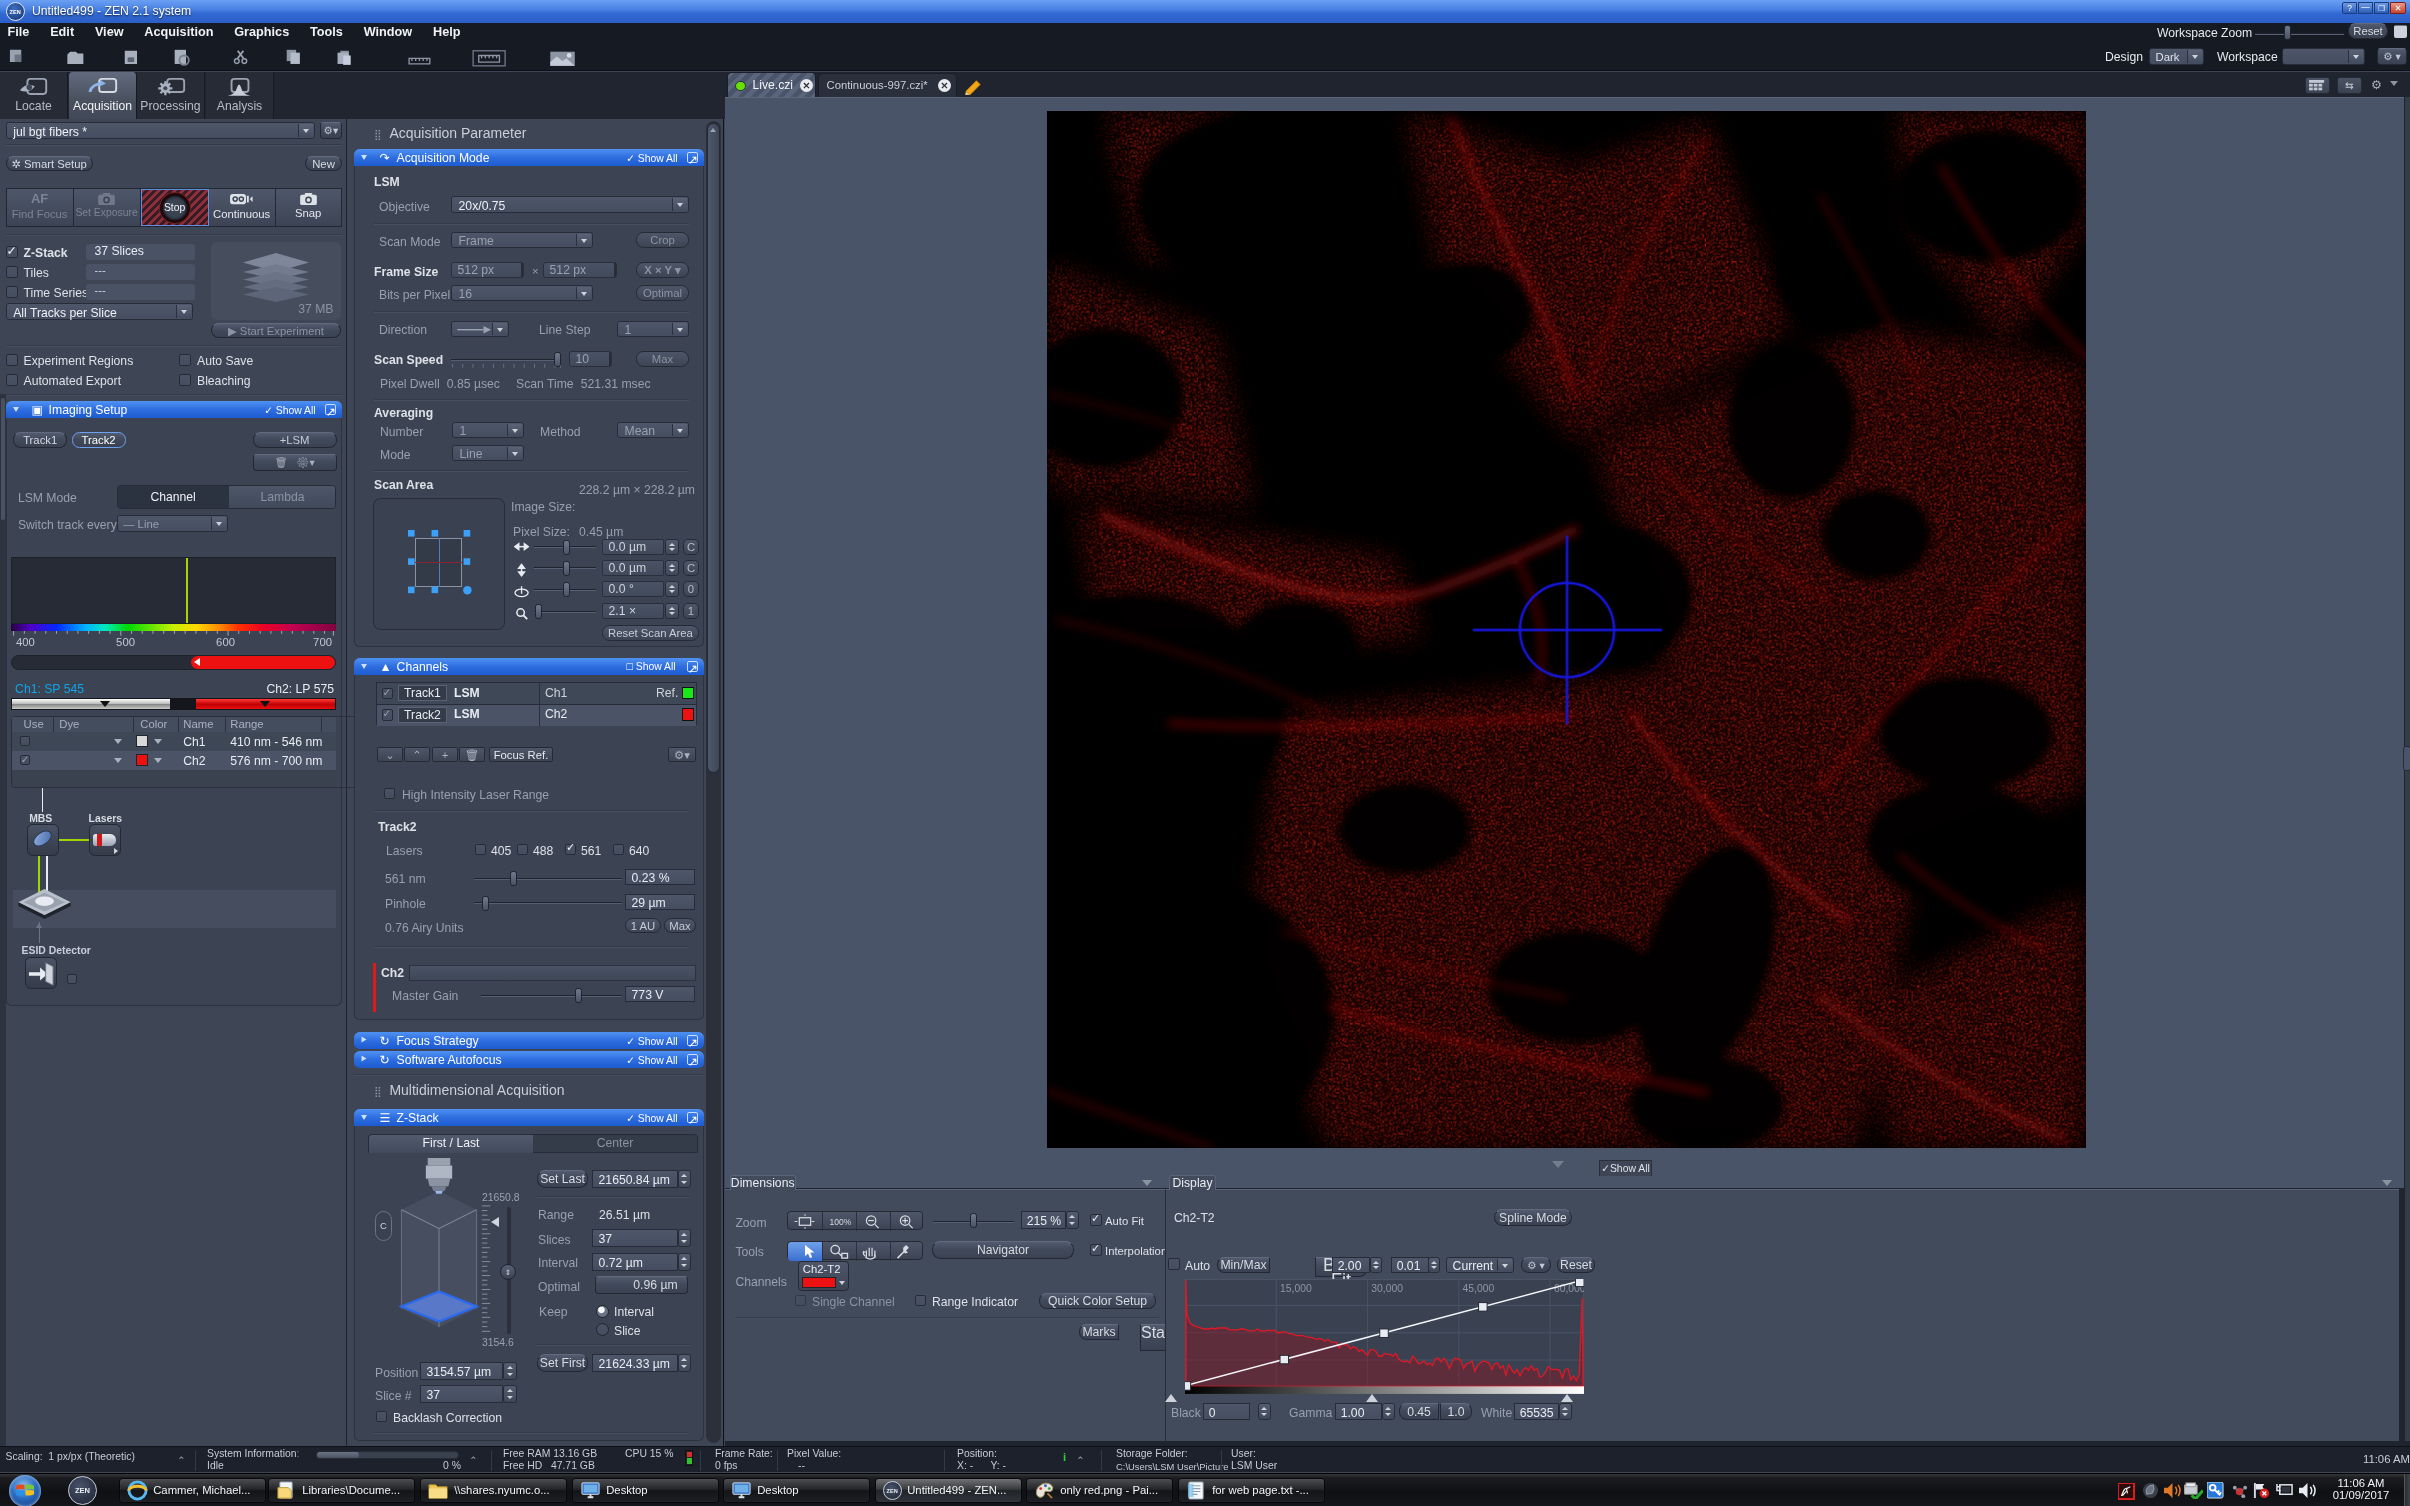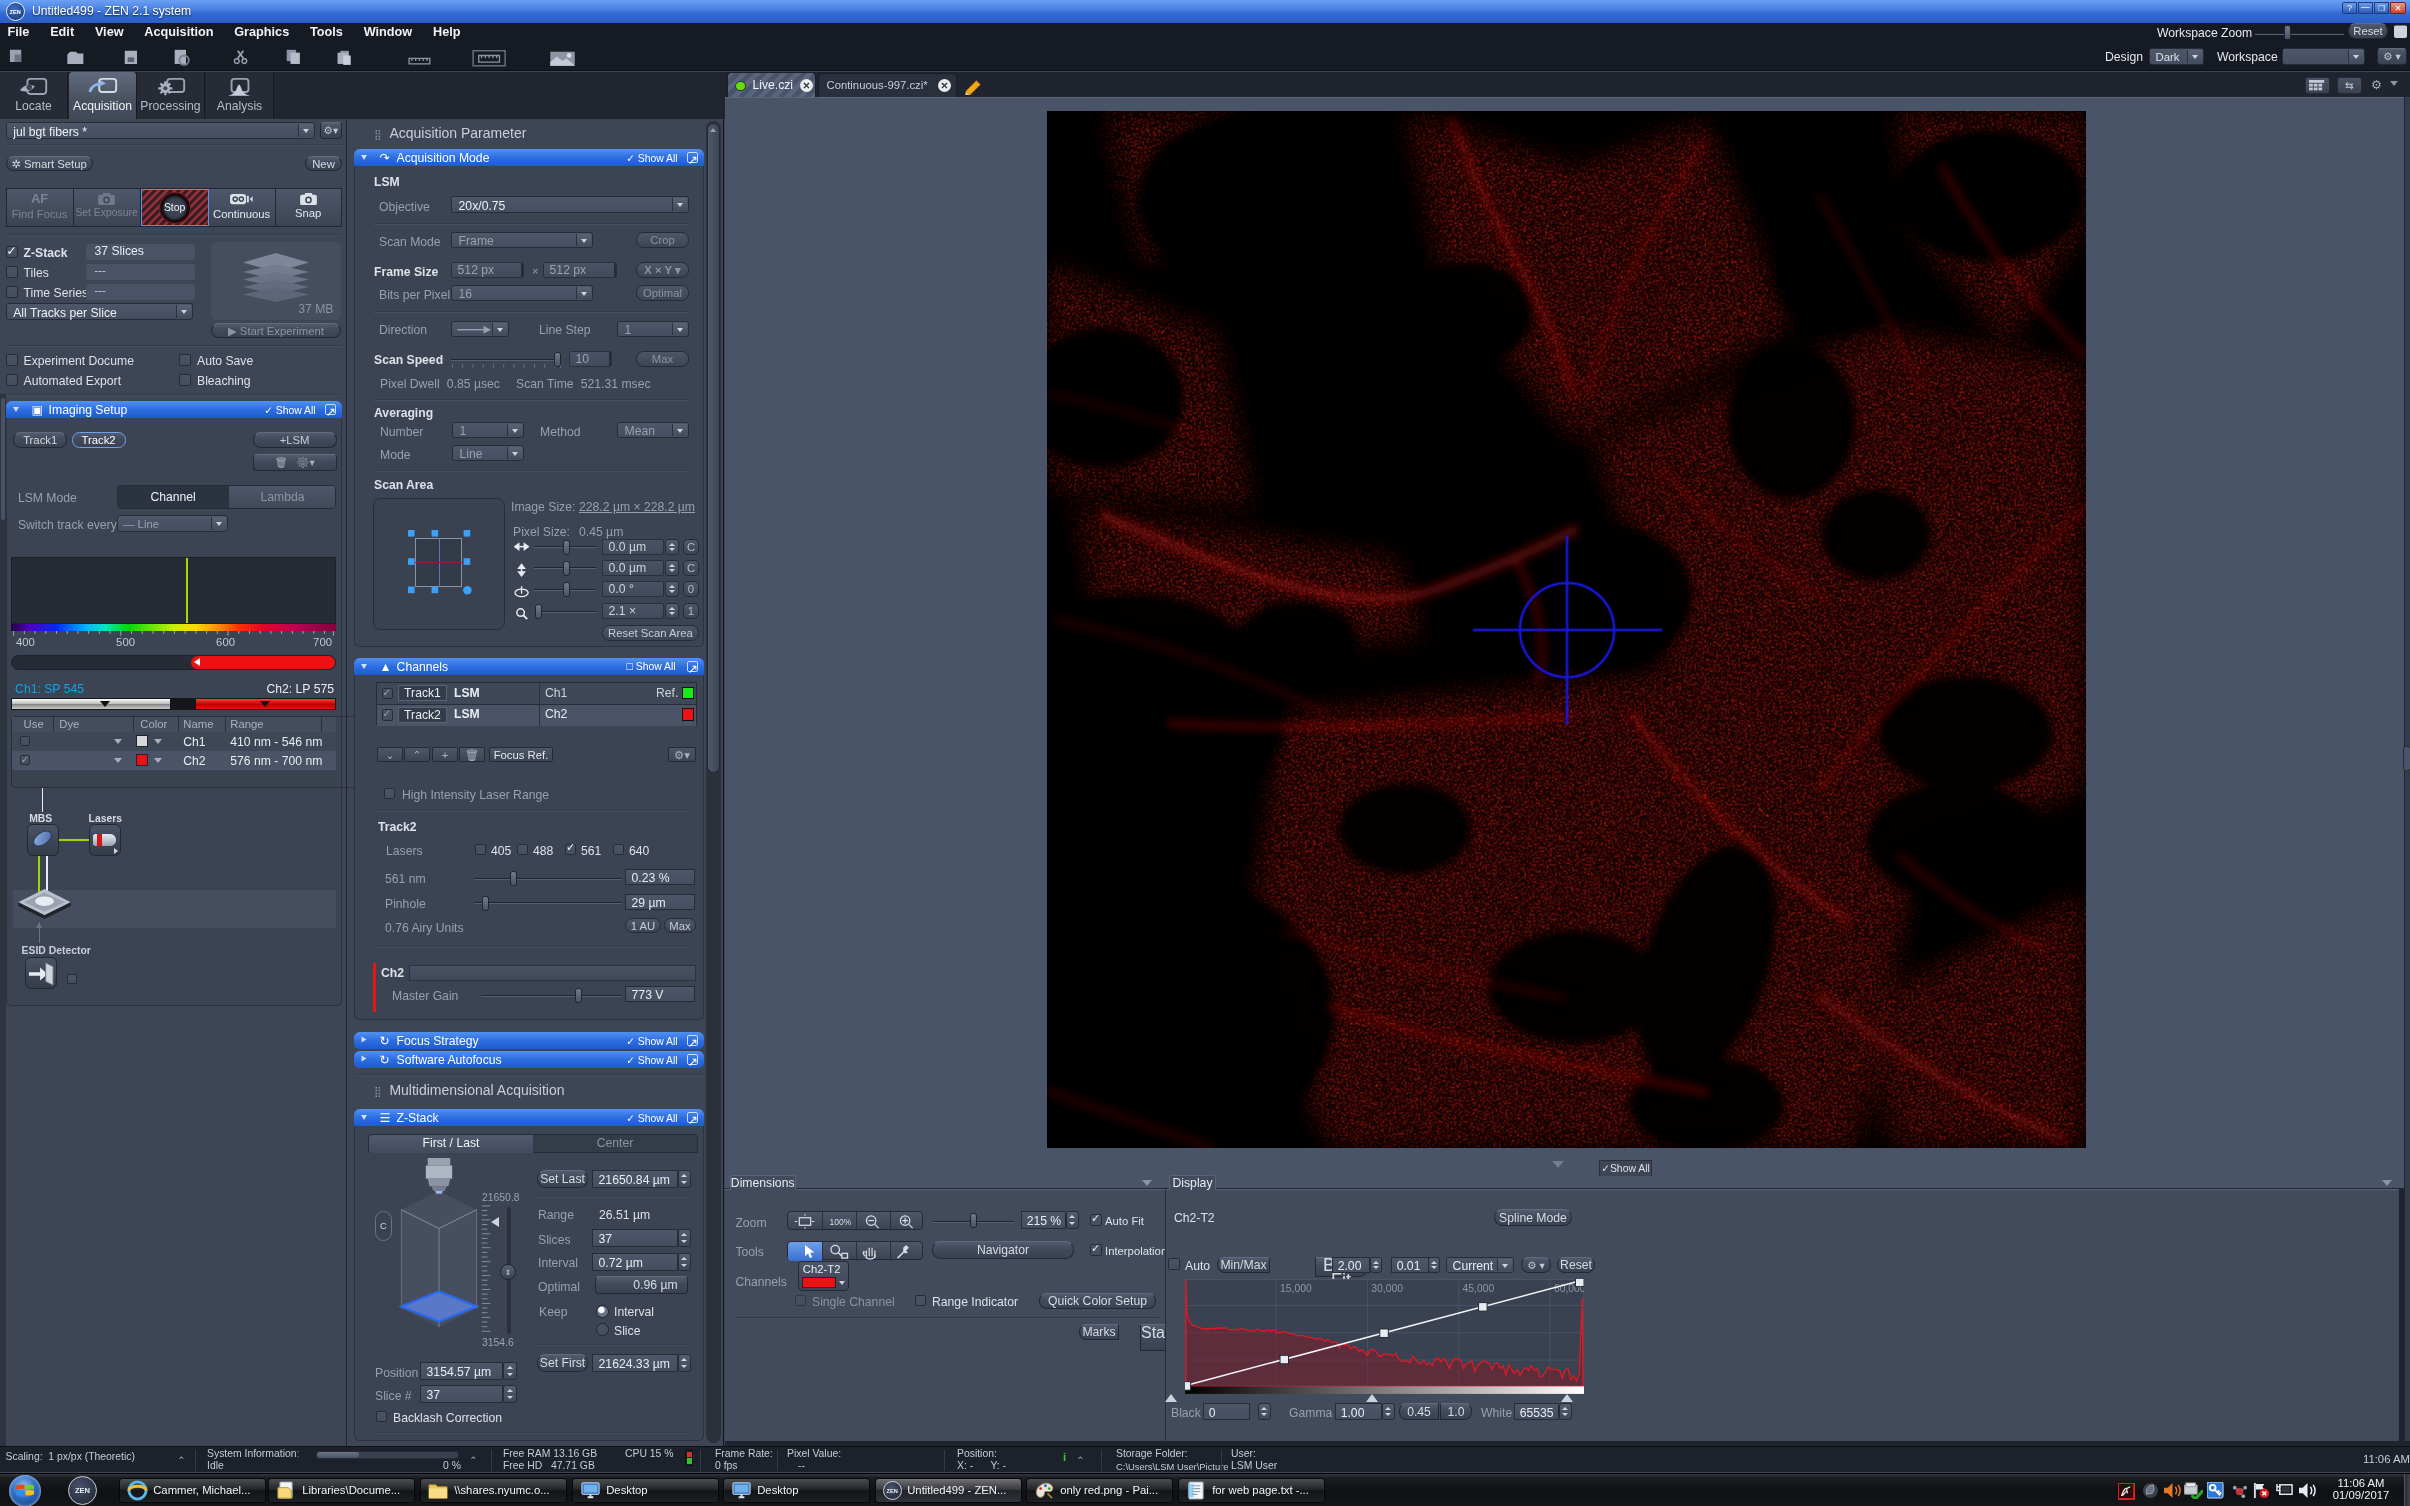--- a/index.html
+++ b/index.html
@@ -217,21 +217,21 @@
             <path d="M35 20 L70 28 35 36 0 28 Z"></path>
             <path d="M35 28 L70 36 35 44 0 36 Z" fill="#646d7f"></path>
             <path d="M35 36 L70 44 35 52 0 44 Z" fill="#5d6678"></path>
           </g>
       </svg>
       <div class="abs" style="right:7.5px;bottom:3.8px;color:#8b93a2;font-size:12.2px;">37 MB</div>
     </div>
     <div class="btn" style="position:absolute;left:211px;top:204px;width:130px;height:15px;border-radius:7.5px;color:#8c94a2;line-height:14px;">▶ Start Experiment</div>
     <div class="sep abs" style="left:5.6px;top:226px;width:336px;"></div>
     <div class="chk abs" style="left:5.6px;top:235px;"></div>
-      <div class="abs wlbl" style="left:23.5px;top:235px;font-size:12.2px;">Experiment Docume</div>
+      <div class="abs wlbl" style="left:23.5px;top:235px;font-size:12.2px;">Experiment Regions</div>
     <div class="chk abs" style="left:179px;top:235px;"></div>
       <div class="abs wlbl" style="left:197px;top:235px;font-size:12.2px;">Auto Save</div>
     <div class="chk abs" style="left:5.6px;top:255px;"></div>
       <div class="abs wlbl" style="left:23.5px;top:255px;font-size:12.2px;">Automated Export</div>
     <div class="chk abs" style="left:179px;top:255px;"></div>
       <div class="abs wlbl" style="left:197px;top:255px;font-size:12.2px;">Bleaching</div>
     <div class="sep abs" style="left:5.6px;top:275px;width:336px;"></div>
 
     <div class="hdr abs" style="left:5.6px;top:282px;width:336px;">
         <span class="tri"></span>
@@ -451,21 +451,21 @@
             <rect x="59" y="0" width="7" height="7"></rect>
             <rect x="0" y="30" width="7" height="7"></rect>
             <rect x="59" y="30" width="7" height="7"></rect>
             <rect x="0" y="60" width="7" height="7"></rect>
             <rect x="25" y="60" width="7" height="7"></rect>
             <circle cx="63" cy="64" r="4.5" fill="#3aa0f8"></circle>
           </g>
       </svg>
     </div>
     <div class="abs lbl" style="left:164px;top:381px;font-size:12.2px;">Image Size:</div>
-    <div class="abs lbl" style="left:232px;top:381px;font-size:12.2px;text-decoration:underline;">228.2 µm × 228.2 µm</div>
+    <div class="abs lbl" style="left:232px;top:364px;font-size:12.2px;">228.2 µm × 228.2 µm</div>
     <div class="abs lbl" style="left:166px;top:406px;font-size:12.2px;">Pixel Size:</div>
     <div class="abs lbl" style="left:232px;top:406px;font-size:12.2px;">0.45 µm</div>
     <svg class="abs" style="left:166px;top:422px;" width="19" height="81" viewBox="0 0 20 86">
         <g stroke="#e8ecf2" stroke-width="1.6" fill="#e8ecf2">
           <path d="M2 6 h14"></path>
           <path d="M2 6 l4 -3 v6 z"></path>
           <path d="M16 6 l-4 -3 v6 z"></path>
           <path d="M9 25 v12"></path>
           <path d="M9 25 l-3 4 h6 z"></path>
           <path d="M9 37 l-3 -4 h6 z"></path>

